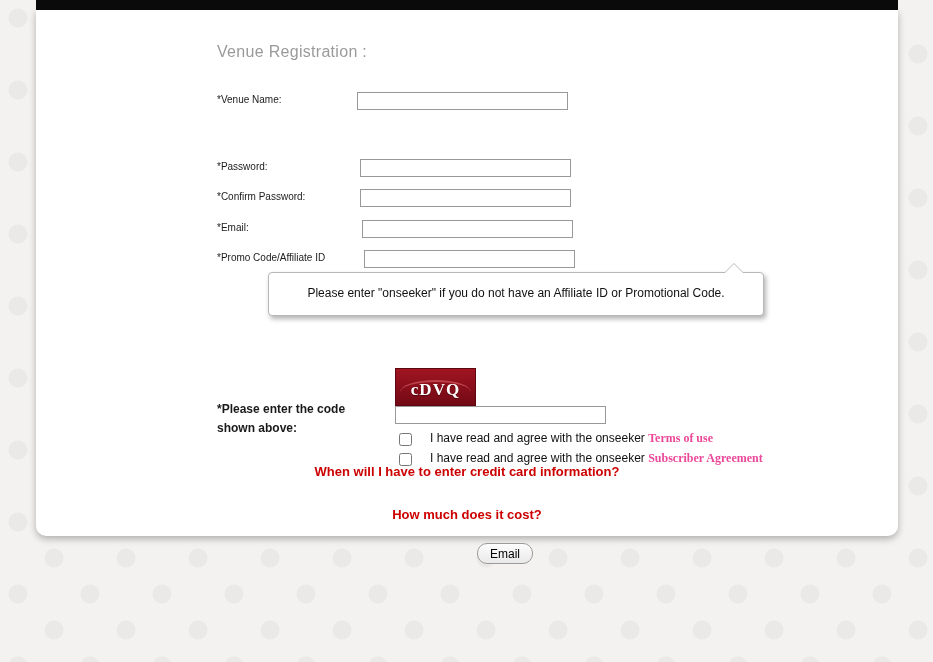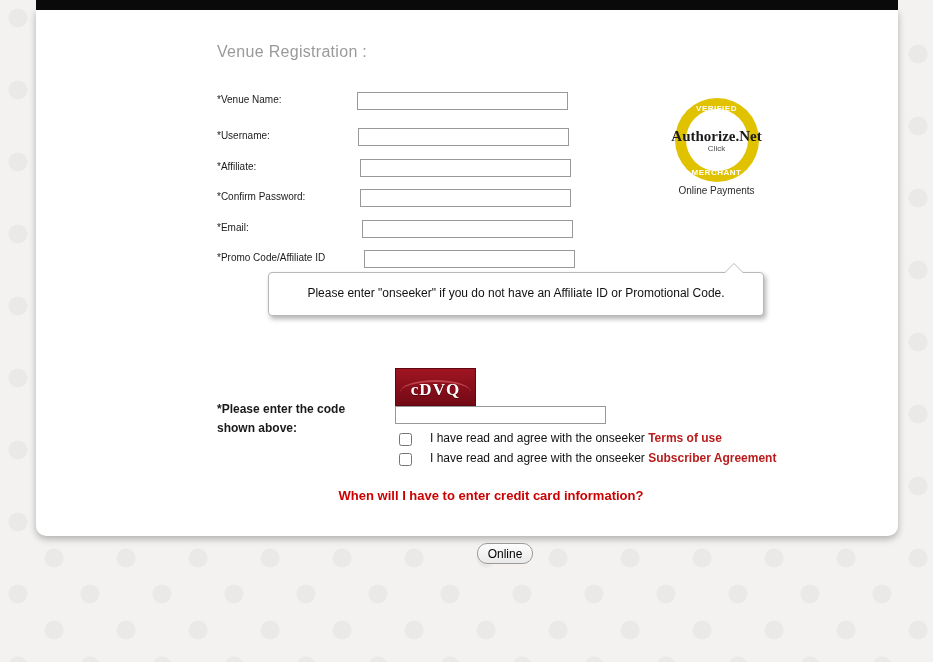--- a/index.html
+++ b/index.html
@@ -264,24 +264,25 @@
   }
   .agree-text {
     position: absolute;
     left: 31px;
     top: 0;
     font-size: 12px;
     color: #111;
     white-space: nowrap;
   }
   .agree-link {
-    color: #b91c1c;
+    color: #ec4899;
     font-weight: bold;
     text-decoration: none;
     cursor: pointer;
+    font-family: Liberation Serif, serif;
   }
   .info-link {
     position: absolute;
     width: 862px;
     left: 0;
     text-align: center;
     font-size: 13px;
     font-weight: bold;
     color: #cc0000;
     text-decoration: none;
@@ -310,56 +311,41 @@
 
 <div class="page">
 
   <div class="form-title">Venue Registration :</div>
 
   <div class="field-row" style="top:82px;">
     <span class="field-label">*Venue Name:</span>
     <input class="field-input" type="text" value="" style="">
   </div>
 
-  <div class="field-row" style="top:118px;">
-    <span class="field-label">*Username:</span>
-    <input class="field-input shift-a" type="text" value="" style="">
-  </div>
 
   <div class="field-row" style="top:149px;">
-    <span class="field-label">*Affiliate:</span>
+    <span class="field-label">*Password:</span>
     <input class="field-input shift-b" type="password" value="" style="">
   </div>
 
   <div class="field-row" style="top:210px;">
     <span class="field-label">*Email:</span>
     <input class="field-input shift-c" type="text" value="" style="">
   </div>
 
   <div class="field-row" style="top:179px;">
     <span class="field-label">*Confirm Password:</span>
     <input class="field-input shift-b" type="password" value="" style="">
   </div>
 
   <div class="field-row" style="top:240px;">
     <span class="field-label">*Promo Code/Affiliate ID</span>
     <input class="field-input shift-d" type="text" value="" style="">
   </div>
 
-  <div class="authorize-badge">
-    <div class="badge-seal">
-      <div class="ring"></div>
-      <div class="inner"></div>
-      <div class="verified">VERIFIED</div>
-      <div class="click">Click</div>
-      <div class="merchant">MERCHANT</div>
-    </div>
-    <div class="badge-name">Authorize.Net</div>
-    <div class="badge-sub">Online Payments</div>
-  </div>
 
   <div class="callout">
     <div class="callout-tail"></div>
     <div class="callout-text">Please enter "onseeker" if you do not have an Affiliate ID or Promotional Code.</div>
   </div>
 
   <div class="captcha-img">
     <div class="squiggle"></div>
     <div class="captcha-text">cDVQ</div>
   </div>
@@ -372,17 +358,18 @@
   <div class="agree-row" style="top:421px;">
     <input class="agree-checkbox" type="checkbox" style="">
     <span class="agree-text"><span>I have read and agree with the onseeker </span><a class="agree-link">Terms of use</a></span>
   </div>
 
   <div class="agree-row" style="top:441px;">
     <input class="agree-checkbox" type="checkbox" style="">
     <span class="agree-text"><span>I have read and agree with the onseeker </span><a class="agree-link">Subscriber Agreement</a></span>
   </div>
 
-  <a class="info-link" style="top:478px;padding-left:24px;">When will I have to enter credit card information?</a>
-
-  <button class="finish-btn">Online</button>
+  <a class="info-link" style="top:454px;">When will I have to enter credit card information?</a>
+  <a class="info-link" style="top:497px;">How much does it cost?</a>
+
+  <button class="finish-btn">Email</button>
 
 </div>
 
 </body></html>

